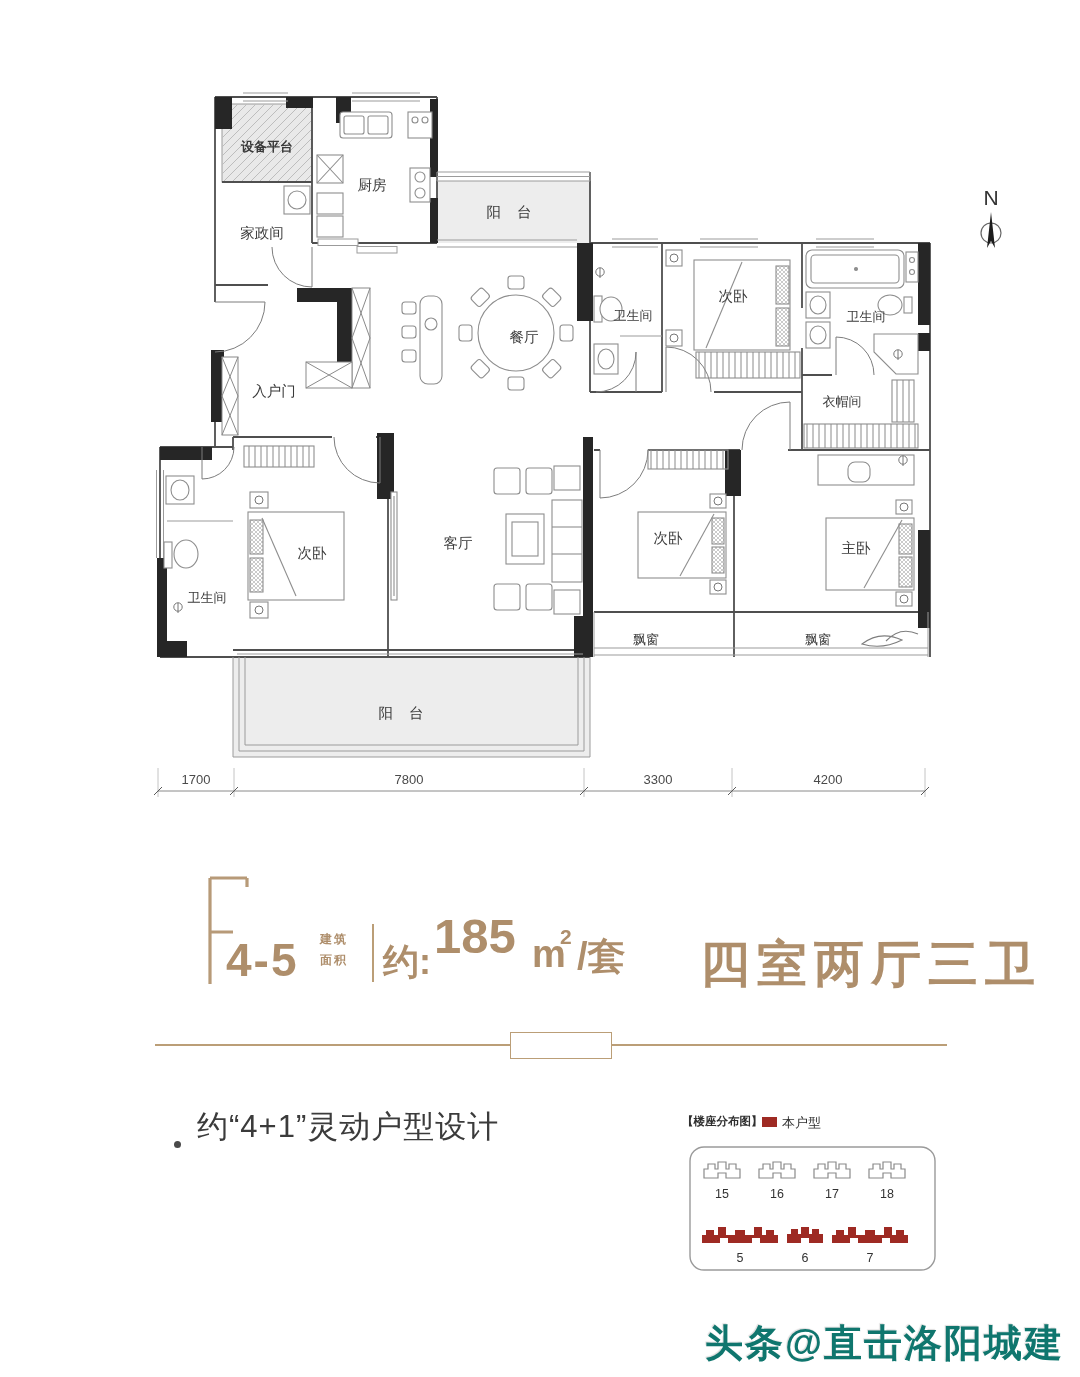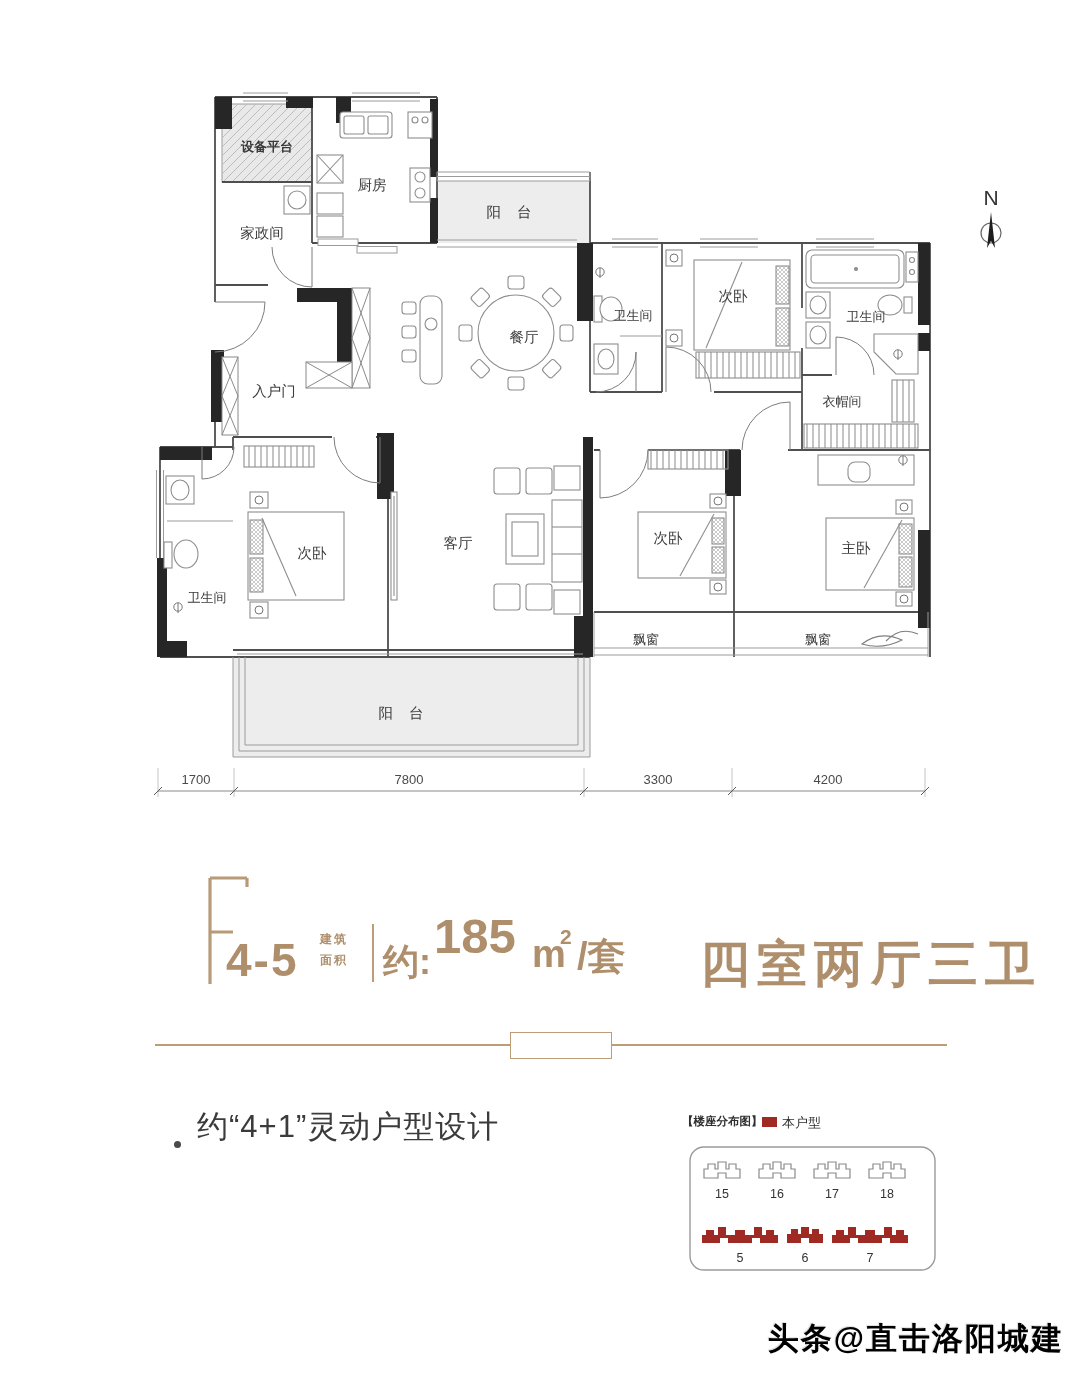--- a/index.html
+++ b/index.html
@@ -22,21 +22,21 @@
   .area-suffix { font-size:38px; }
   .layout-summary { font-size:50px; letter-spacing:7px; }
   .divider-line { width:792px; height:2px; background:#bb9e77; }
   .divider-box { width:100px; height:25px; border:1.5px solid #bb9e77; background:#fff; }
   .feature-row { display:flex; align-items:flex-end;margin-top:20px; }
   .feature-dot { width:7px; height:7px; border-radius:50%; background:#4a4a4a; margin:17px 16px 0 0; flex:0 0 auto; }
   .feature-text { font-size:31px; color:#3b3b3b; letter-spacing:1px; }
   .dist-title { font-size:11.5px; font-weight:bold; color:#2f2f2f; }
   .dist-square { width:15px; height:10px; background:#9e2a23; }
   .dist-legend { font-size:13px; color:#2f2f2f; }
-  .watermark { font-size:31px; font-weight:bold; color:#000000; letter-spacing:2px;
+  .watermark { font-size:38px; font-weight:bold; color:#0f766e; letter-spacing:2px;
                text-shadow:2px 2px 0 #ffffff, -1px -1px 1px #dcdcdc; }
 </style>
 </head>
 <body>
 
 <div class="page">
 
   <svg class="abs" style="left:0;top:0" width="1080" height="1377" viewBox="0 0 1080 1377">
     <defs>
       <pattern id="vl" width="6" height="10" patternUnits="userSpaceOnUse">

